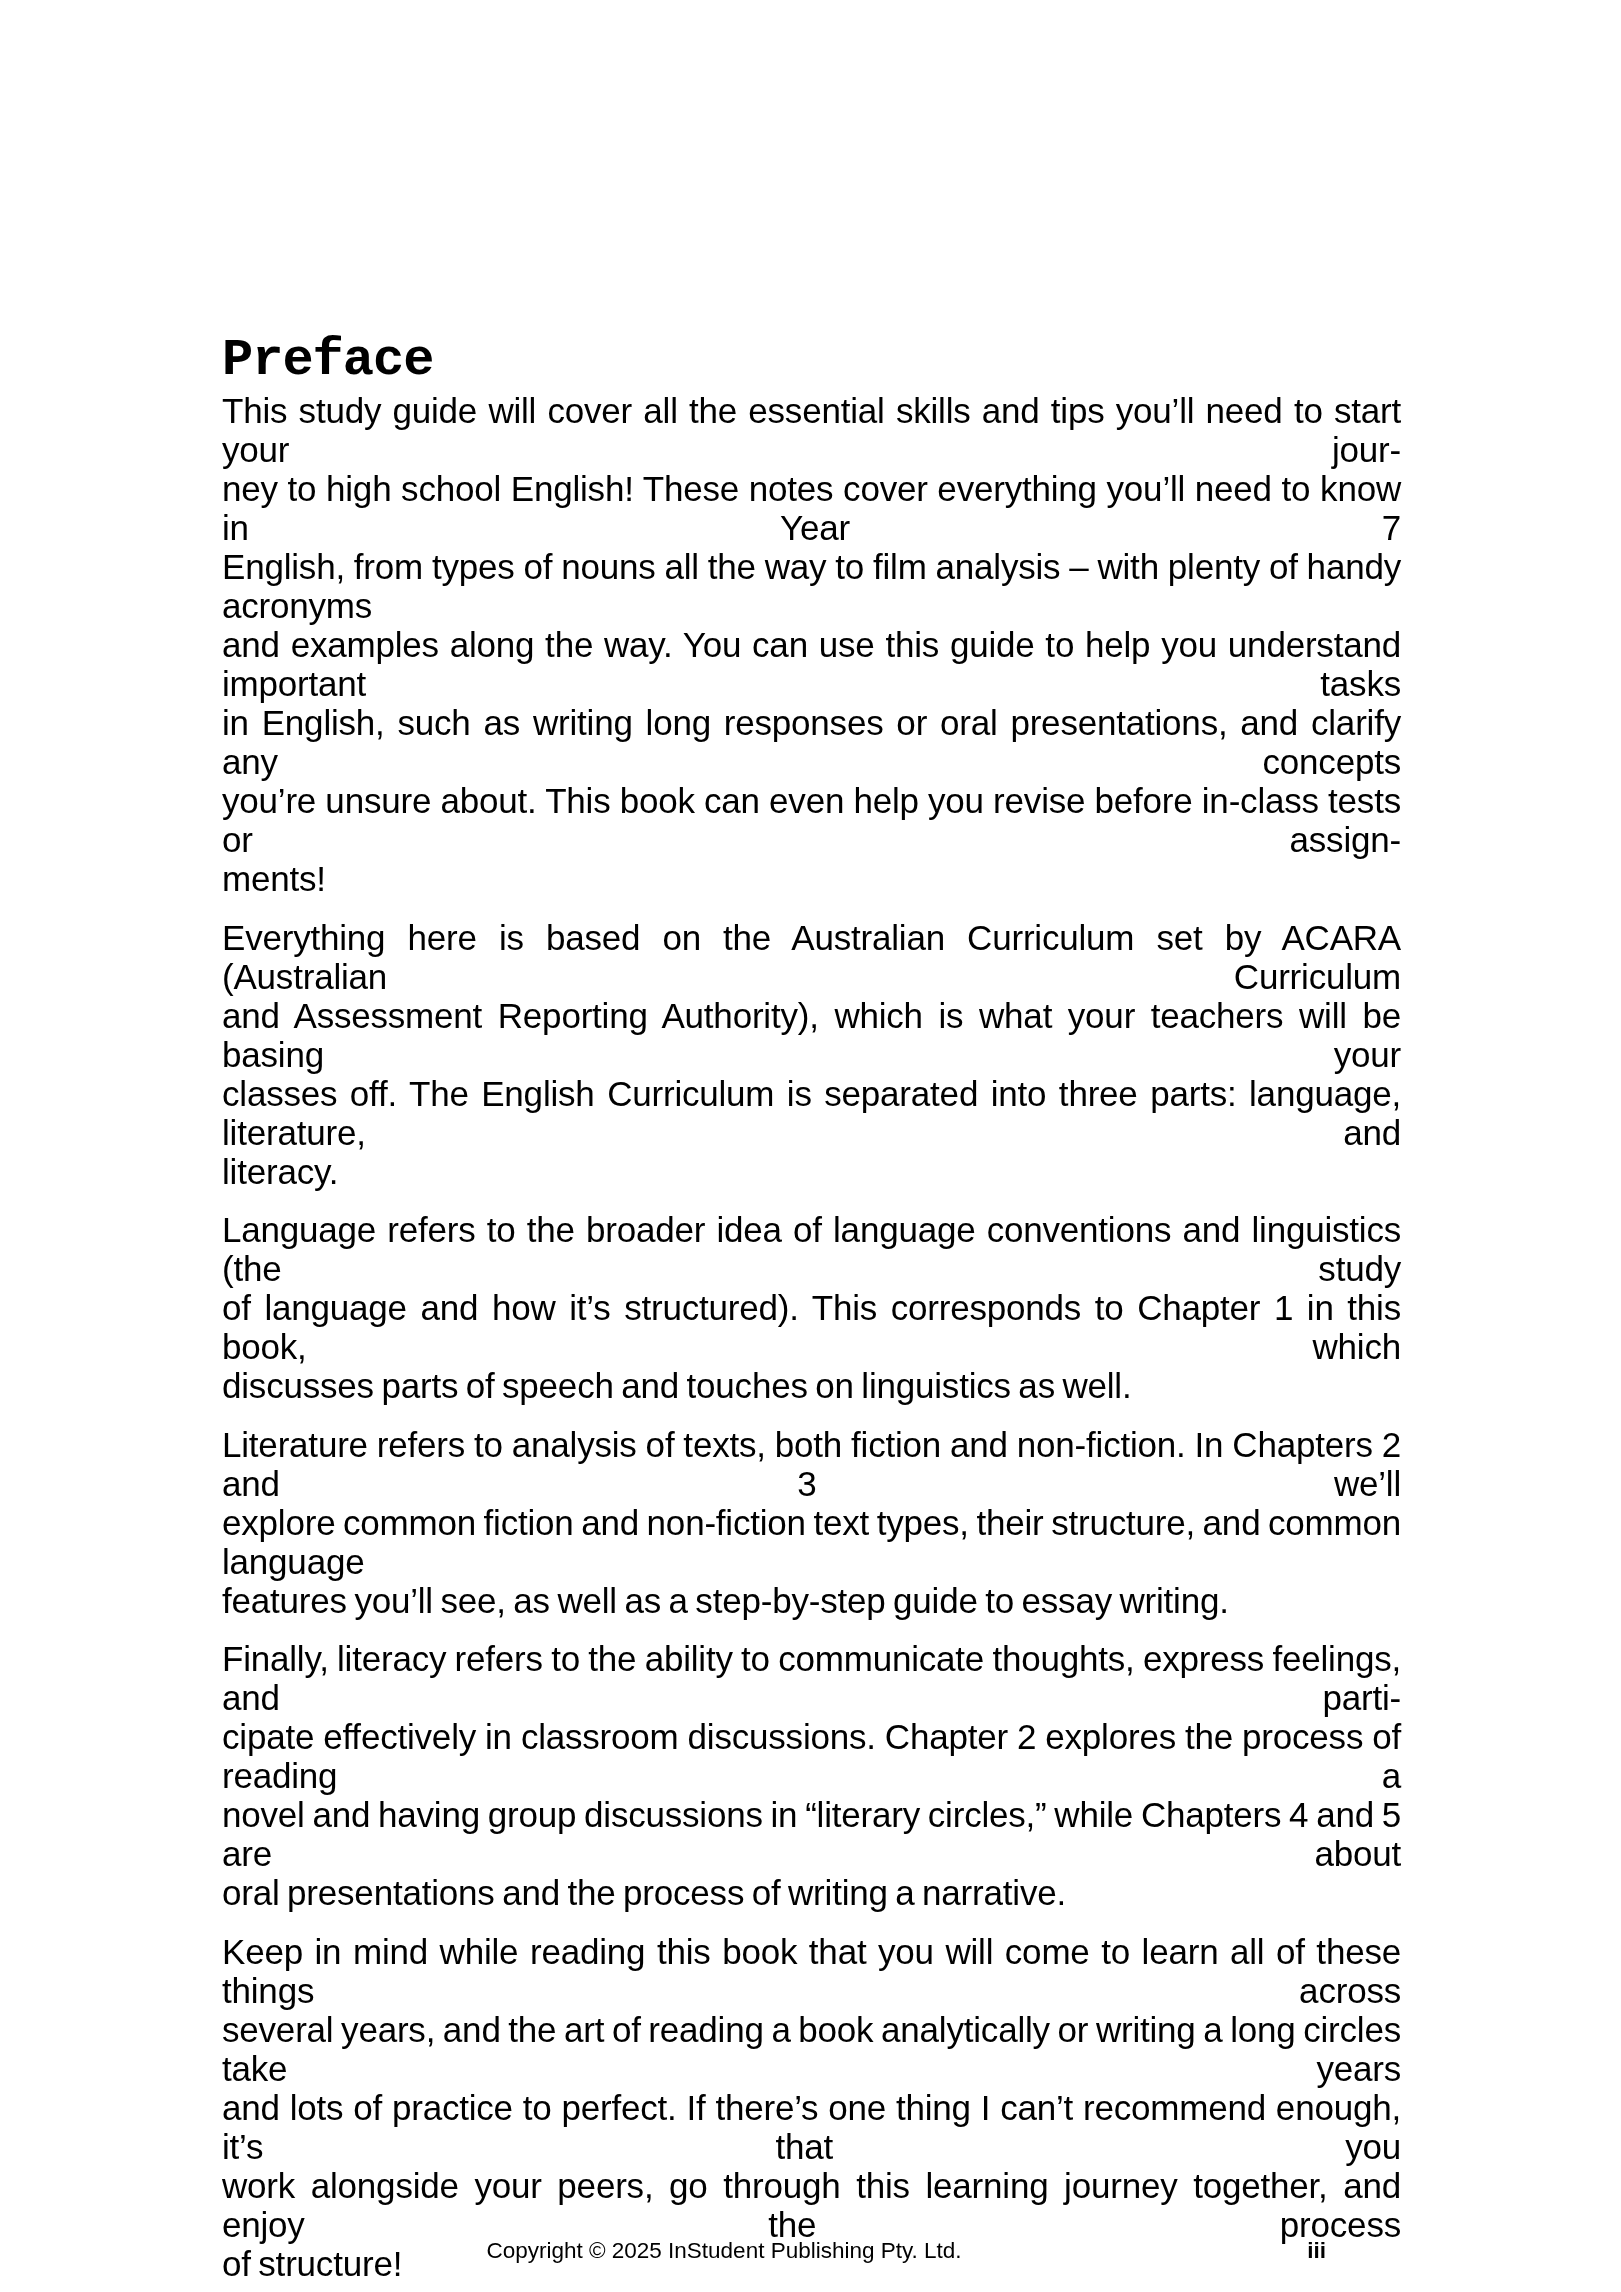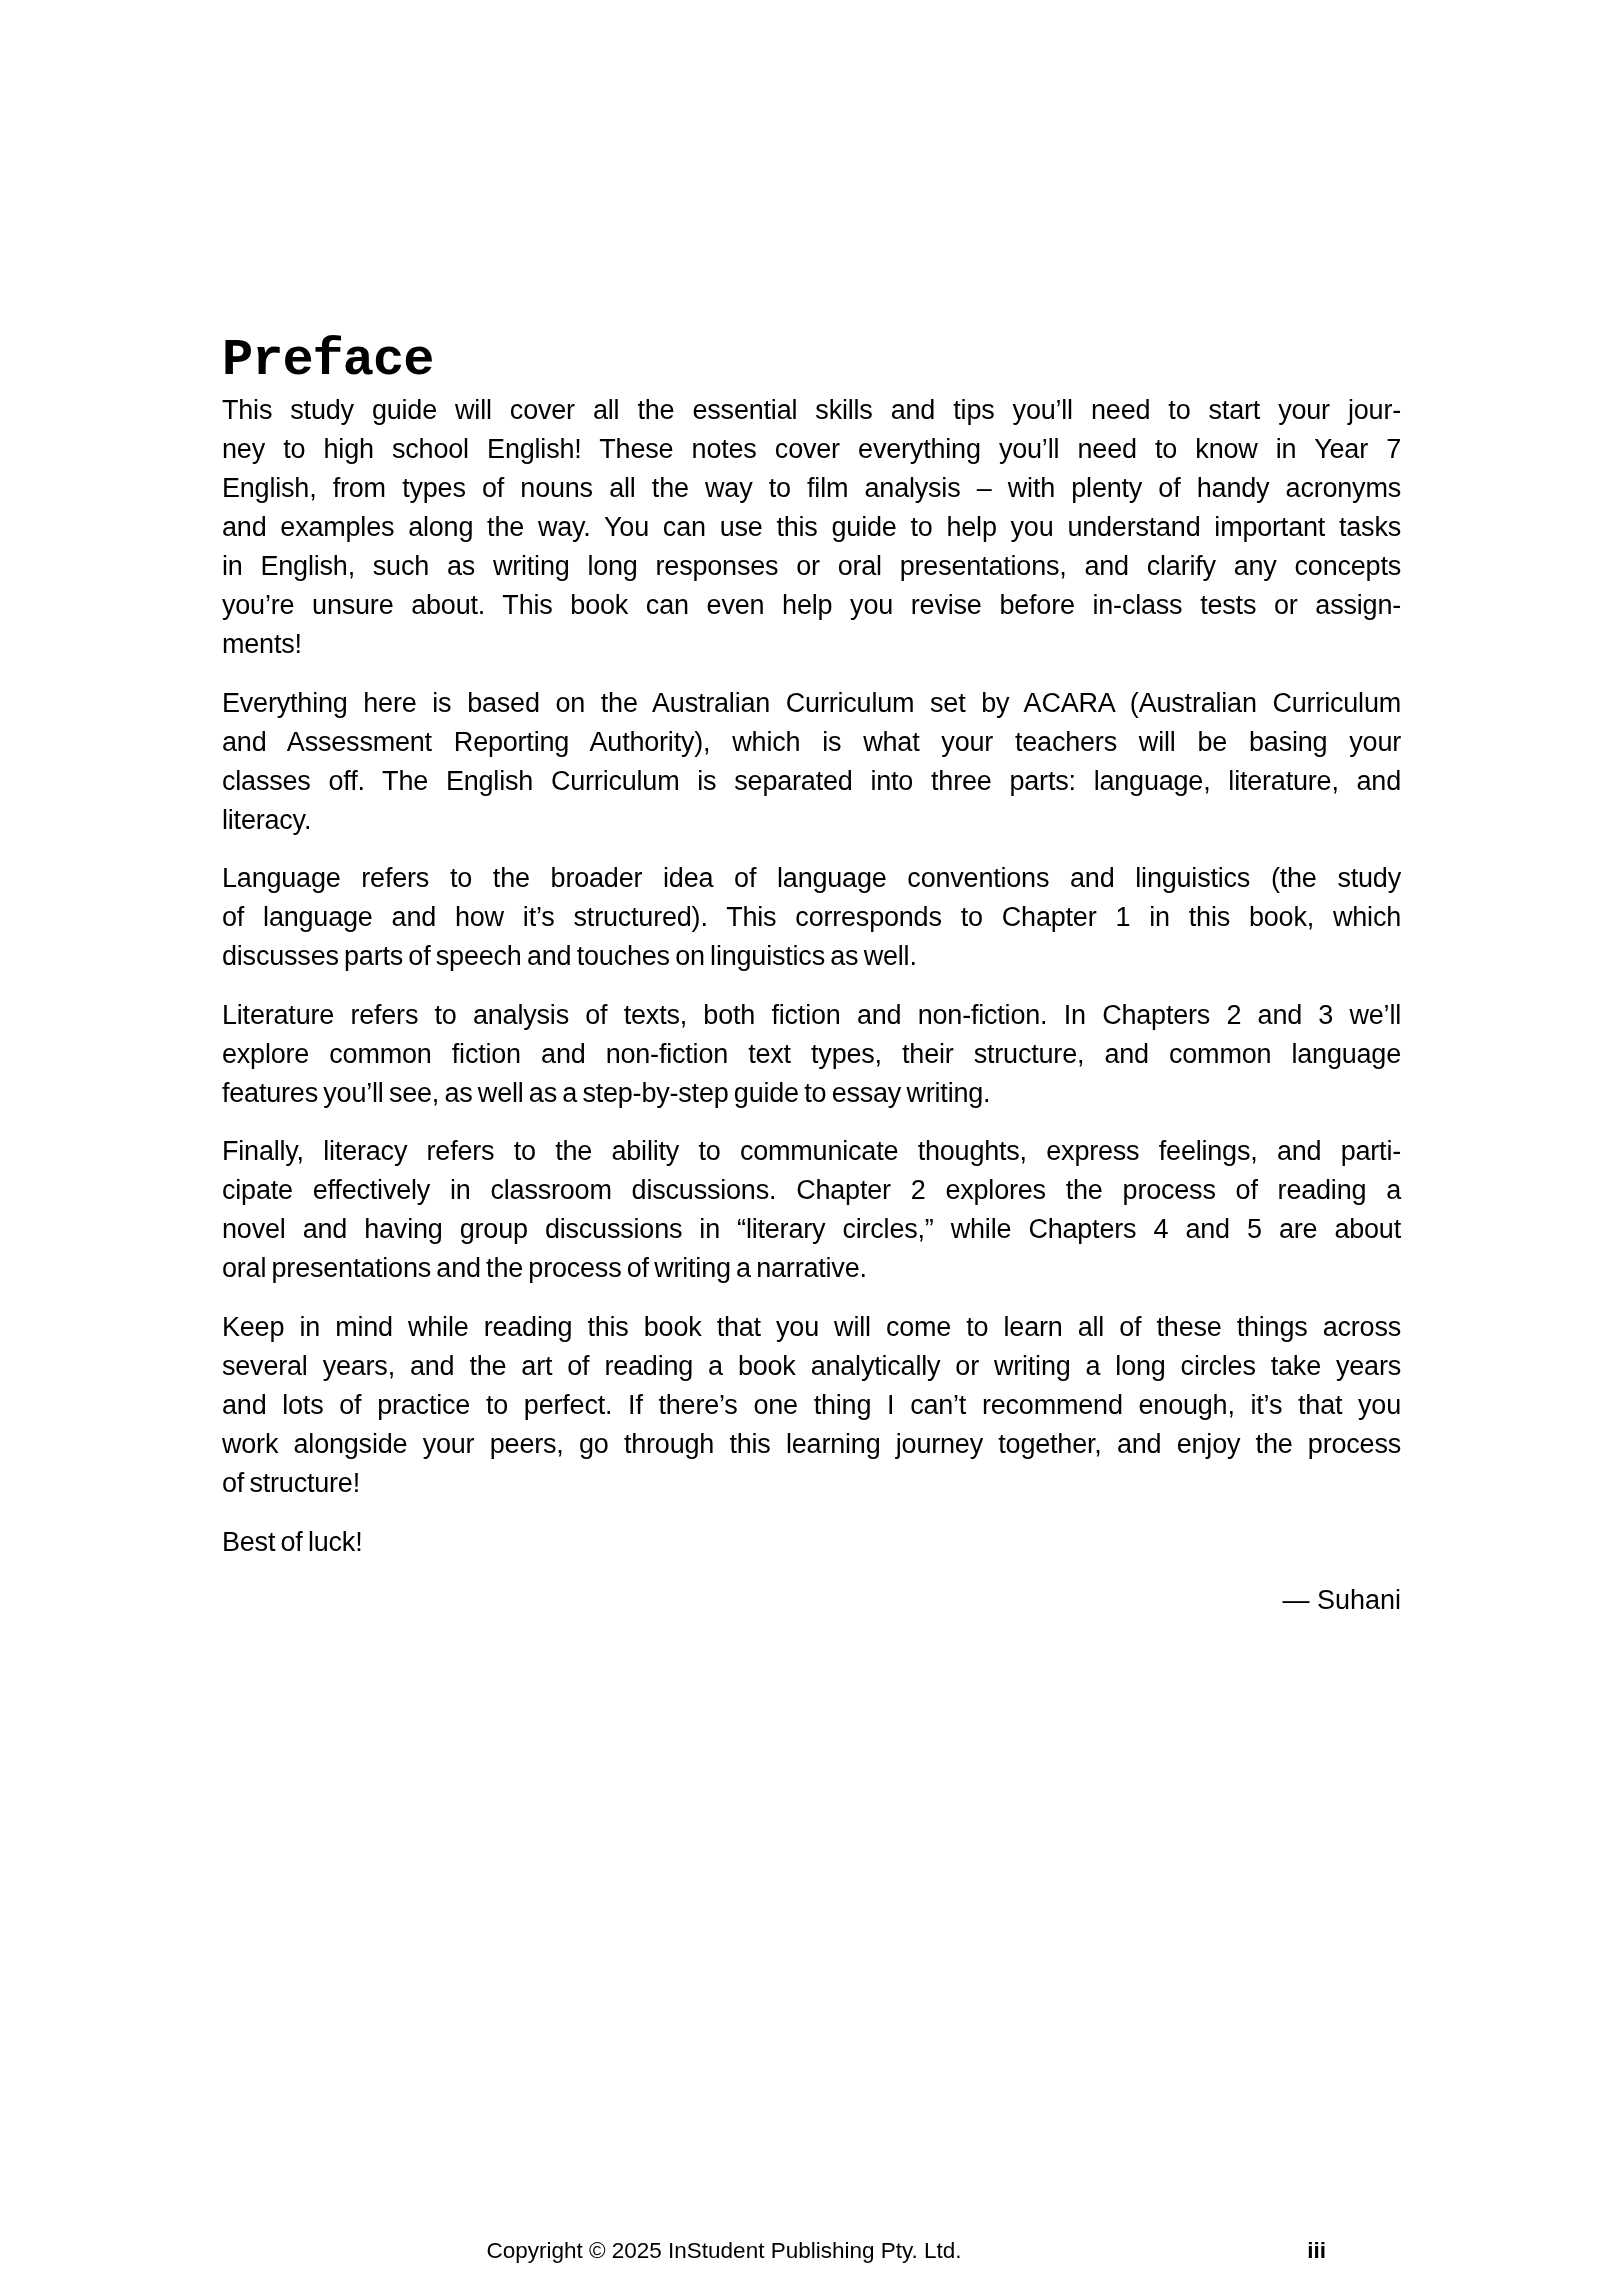--- a/index.html
+++ b/index.html
@@ -22,21 +22,21 @@
   .title {
     margin: 0 0 4px 0;
     font-size: 52px;
     line-height: 1.0;
     font-weight: bold;
     letter-spacing: -1px;
     font-family: Liberation Mono, monospace;
   }
   .para {
     margin: 0 0 19.6px 0;
-    font-size: 27px;
+    font-size: 35px;
     line-height: 39px;
     letter-spacing: -0.2px;
   }
   .line {
     display: block;
     text-align: justify;
     text-align-last: justify;
     word-spacing: -2px;
   }
   .line.last {

